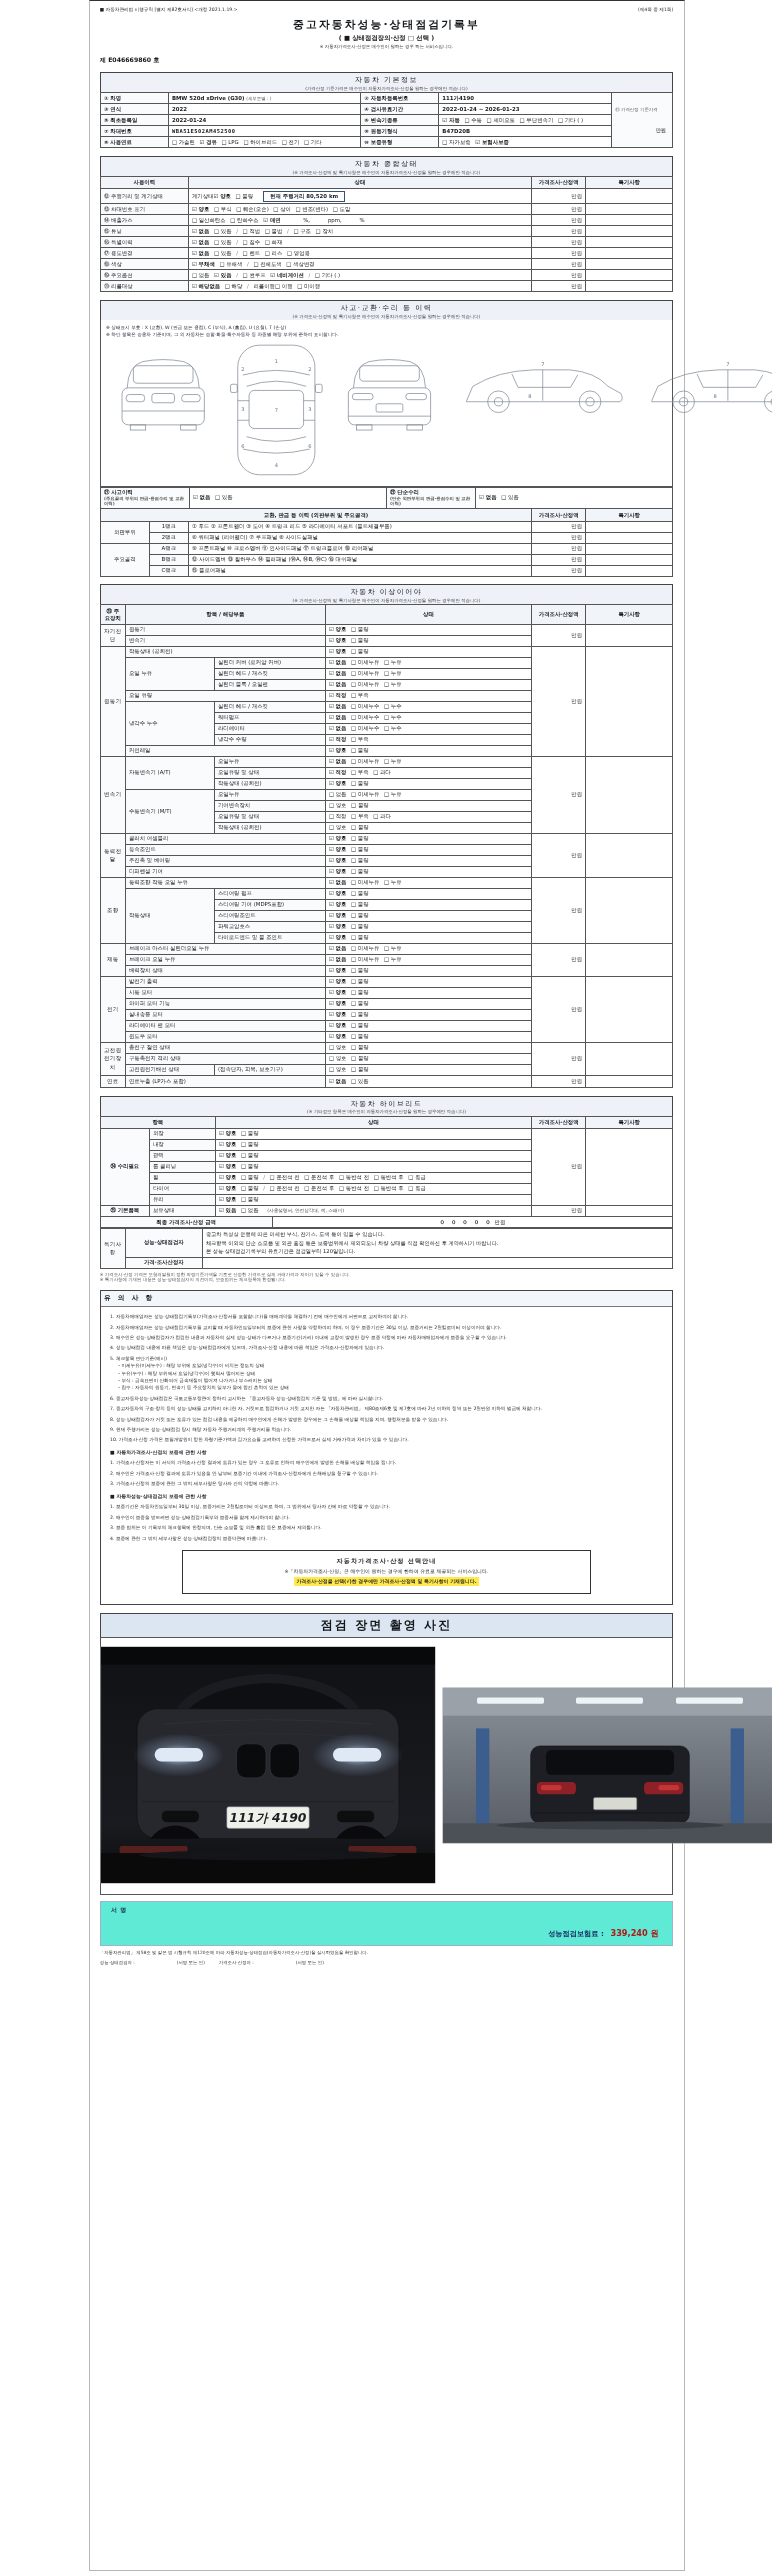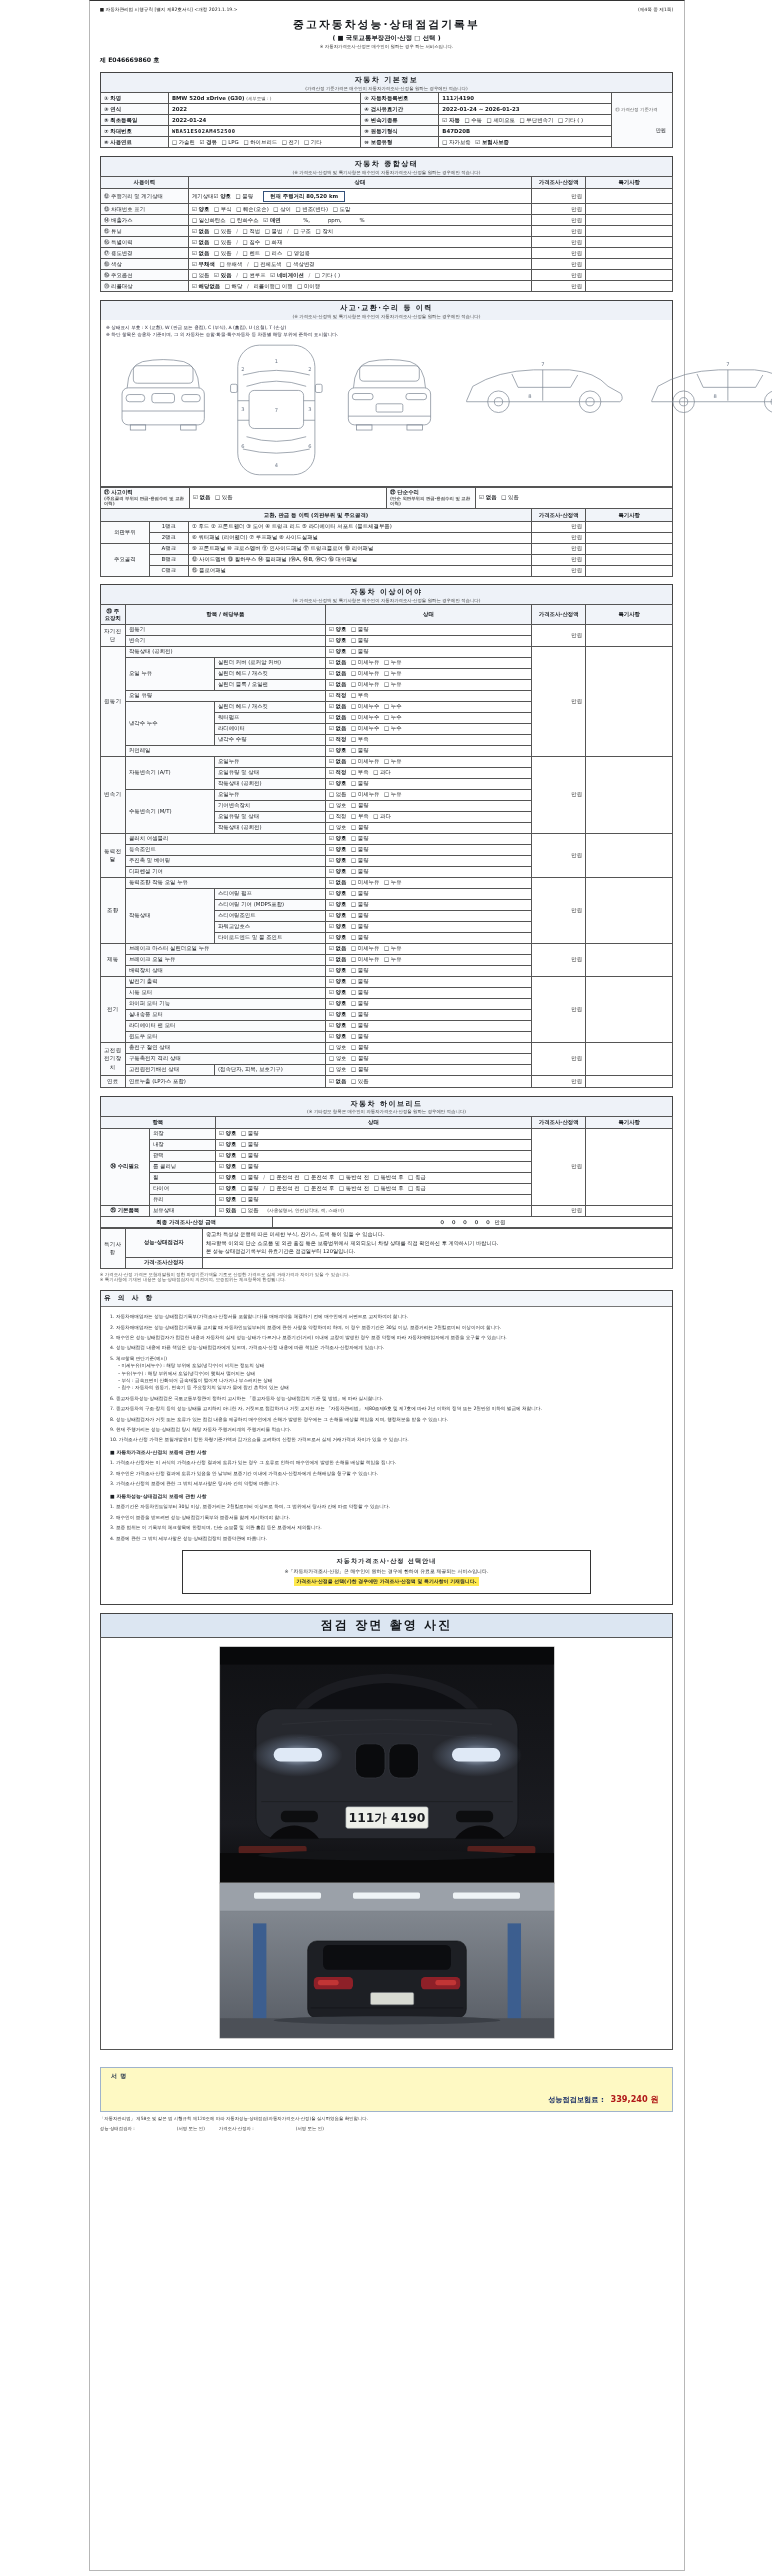--- a/index.html
+++ b/index.html
@@ -12,21 +12,21 @@
     width:596px; margin:0 auto; min-height:2571px; background:#fff;
     padding:4.1px 10.3px 12.4px; border:0.5px solid #b7b7b7; border-top:1px solid #333;
   }
   .topbar { display:flex; justify-content:space-between; font-size:4.6px; color:#222; padding-top:1.5px; }
   .title { text-align:center; font-size:10.8px; font-weight:bold; letter-spacing:2.1px; margin-top:6.2px; }
   .subtitle { text-align:center; font-size:6.4px; font-weight:bold; margin-top:2.6px; }
   .subnote { text-align:center; font-size:4.4px; color:#333; margin-top:1px; }
   .docno { font-size:6.2px; font-weight:bold; margin:6.2px 0 1px; }
   .sec { margin-top:7.7px; }
   .sec-head { border:0.6px solid #444; border-bottom:none; background:#eef2f8; text-align:center; padding:2.1px 0 1.5px; }
-  .sec-title { font-size:7px; font-weight:bold; letter-spacing:1.5px; }
+  .sec-title { font-size:7px; font-weight:normal; letter-spacing:1.5px; }
   .sec-note { font-size:4.4px; color:#444; margin-top:0.5px; }
   table.grid { width:100%; border-collapse:collapse; background:#fff; }
   .grid th,.grid td { border:0.5px solid #555; font-size:5.4px; padding:1.5px 3.1px; vertical-align:middle; text-align:left; }
   .grid thead th { background:#f1f4f9; text-align:center; font-weight:bold; padding:2.1px 3.1px; }
   .lbl { background:#fafbfd; }
   .center { text-align:center !important; }
   .val { font-weight:bold; }
   .mini { font-size:4.4px; color:#555; }
   .mini2 { font-size:4.6px; color:#444; margin-left:4.1px; }
   .mono { font-family:"DejaVu Sans Mono",monospace; letter-spacing:0.5px; }
@@ -47,42 +47,42 @@
   .notices-title { text-align:left; font-weight:bold; font-size:6.7px; padding:3.1px; border-bottom:0.5px solid #777; background:#f3f6fa; letter-spacing:7.2px; }
   .nbody { padding:6.2px 9.3px 7.2px; font-size:4.6px; line-height:1.6; color:#1c1f24; }
   .nitem { margin-bottom:3.1px; }
   .nsub { margin-left:8.2px; }
   .nblock-title { font-weight:bold; margin:5.7px 0 2.1px; font-size:4.9px; }
   .guide { border:0.8px solid #333; margin:8.2px auto 3.1px; width:74%; padding:4.6px 7.2px 5.2px; text-align:center; }
   .guide-title { font-weight:bold; font-size:6.2px; margin-bottom:2.6px; letter-spacing:1px; }
   .guide-line { font-size:4.9px; margin:1.5px 0; }
   .hl-yellow { background:#ffe94d; display:inline-block; padding:0.5px 2.6px; font-weight:bold; }
   .photos-head { border:0.6px solid #444; border-bottom:none; background:#dce6f2; text-align:center; padding:3.1px 0; font-size:12px; font-weight:bold; letter-spacing:2.1px; }
-  .photo-wrap { border:0.5px solid #555; padding:9.3px 0 10.3px; display:flex; flex-direction:column; align-items:center; gap:0; background:#fff; }
+  .photo-wrap { border:0.5px solid #555; padding:9.3px 0 10.3px; display:flex; flex-direction:row; align-items:center; gap:8px; background:#fff;font-style:italic; }
   .photo-frame { box-shadow:0 0 0 0.5px #999; line-height:0; }
-  .sign-band { margin-top:17px; background:#fef9c3; border:0.5px solid #9fb3cc; padding:4.1px 10.3px 5.2px; height:45px; position:relative; }
+  .sign-band { margin-top:6px; background:#5eead4; border:0.5px solid #9fb3cc; padding:4.1px 10.3px 5.2px; height:45px; position:relative; }
   .sign-label { font-size:6px; color:#1c2c46; font-weight:bold; letter-spacing:3.1px; }
   .insurance { position:absolute; right:13.4px; bottom:6.2px; font-size:7.2px; font-weight:bold; color:#1a2f66; }
   .insurance .ival { color:#b01818; font-size:8.2px; margin-left:4.1px; }
   .foot { font-size:4.4px; color:#333; margin-top:3.1px; line-height:1.7; white-space:pre-wrap; }
   .footnotes { margin-top:2.6px; }
   .final-val { font-weight:bold; letter-spacing:2.1px; }
 </style>
 </head>
 <body>
 
 <div class="page">
 
   <div class="topbar">
     <span>■ 자동차관리법 시행규칙 [별지 제82호서식] &lt;개정 2021.1.19.&gt;</span>
     <span>(제4쪽 중 제1쪽)</span>
   </div>
 
   <div class="title">중고자동차성능·상태점검기록부</div>
-  <div class="subtitle">( ■ 국토교통부장관이·산정 □ 선택 )</div>
+  <div class="subtitle">( ■ 상태점검장의·산정 □ 선택 )</div>
   <div class="subnote">※ 자동차가격조사·산정은 매수인이 원하는 경우 하는 서비스입니다.</div>
   <div class="docno">제 E046669860 호</div>
 
   <div class="sec">
     <div class="sec-head">
       <div class="sec-title">자동차 기본정보</div>
       <div class="sec-note">(가격산정 기준가격은 매수인이 자동차가격조사·산정을 원하는 경우에만 적습니다)</div>
     </div>
     <table class="grid">
       <colgroup>

